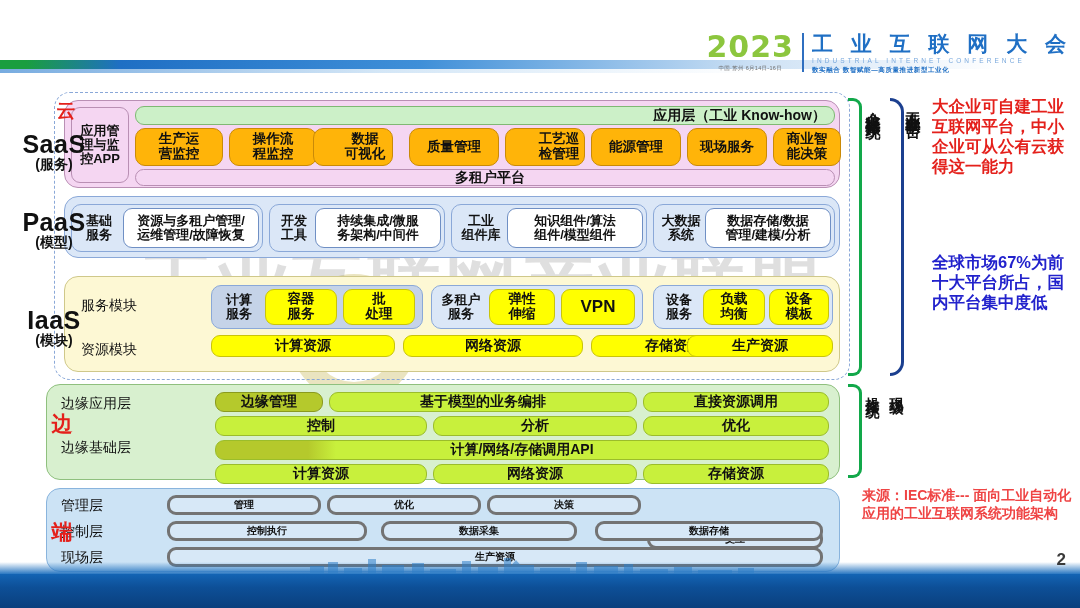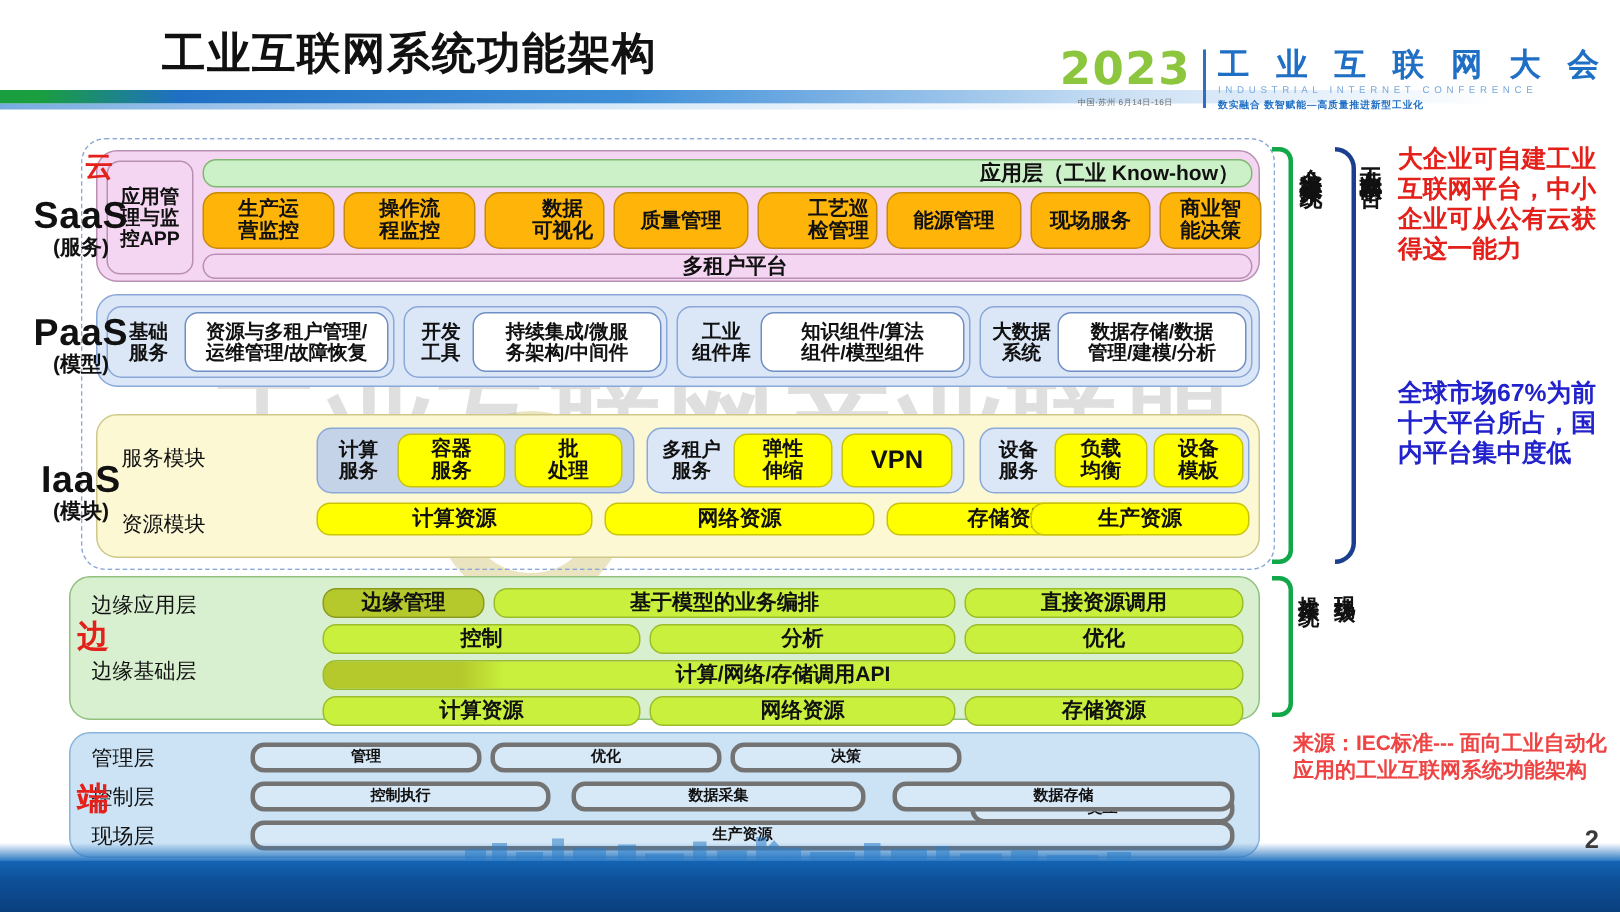--- a/index.html
+++ b/index.html
@@ -134,21 +134,20 @@
   .skyline {
     position:absolute; left:300px; bottom:30px; width:480px; height:22px;
     opacity:.55;
   }
   .pg { position:absolute; right:14px; bottom:38px; font-size:17px; color:#3a3a3a; font-weight:bold; z-index:7; }
 </style>
 </head>
 <body>
 
 <div class="hdr">
-  <div class="hdr-title">工业互联网系统功能架构</div>
   <div class="hdr-rule"></div>
   <div class="hdr-rule2"></div>
 
   <div class="logo">
     <div class="logo-left">
       <div class="logo-year">2023</div>
       <div class="logo-year-sub">中国·苏州 6月14日-16日</div>
     </div>
     <div class="logo-div"></div>
     <div class="logo-right">
@@ -186,21 +185,21 @@
     <div class="chip chip-lblue" style="left:6px; top:6px; width:58px; height:76px; font-size:13px; background:#f5d6f2; border-color:#b98fb4;">应用管
 理与监
 控APP</div>
 
     <div class="chip chip-appbar" style="left:70px; top:5px; width:700px; height:19px;">应用层（工业 Know-how）</div>
 
     <div class="chip chip-orange" style="left:164px; top:27px; width:88px; height:38px;">操作流
 程监控</div>
     <div class="chip chip-orange" style="left:70px; top:27px; width:88px; height:38px;">生产运
 营监控</div>
-    <div class="chip chip-orange" style="left:258px; top:27px; width:80px; height:38px;padding-left:24px;">数据
+    <div class="chip chip-orange" style="left:248px; top:27px; width:80px; height:38px;padding-left:24px;">数据
 可视化</div>
     <div class="chip chip-orange" style="left:344px; top:27px; width:90px; height:38px;">质量管理</div>
     <div class="chip chip-orange" style="left:440px; top:27px; width:80px; height:38px;padding-left:28px;">工艺巡
 检管理</div>
     <div class="chip chip-orange" style="left:526px; top:27px; width:90px; height:38px;">能源管理</div>
     <div class="chip chip-orange" style="left:622px; top:27px; width:80px; height:38px;">现场服务</div>
     <div class="chip chip-orange" style="left:708px; top:27px; width:68px; height:38px;">商业智
 能决策</div>
 
     <div class="chip chip-multi" style="left:70px; top:68px; width:700px; height:17px; justify-content:center;">多租户平台</div>

